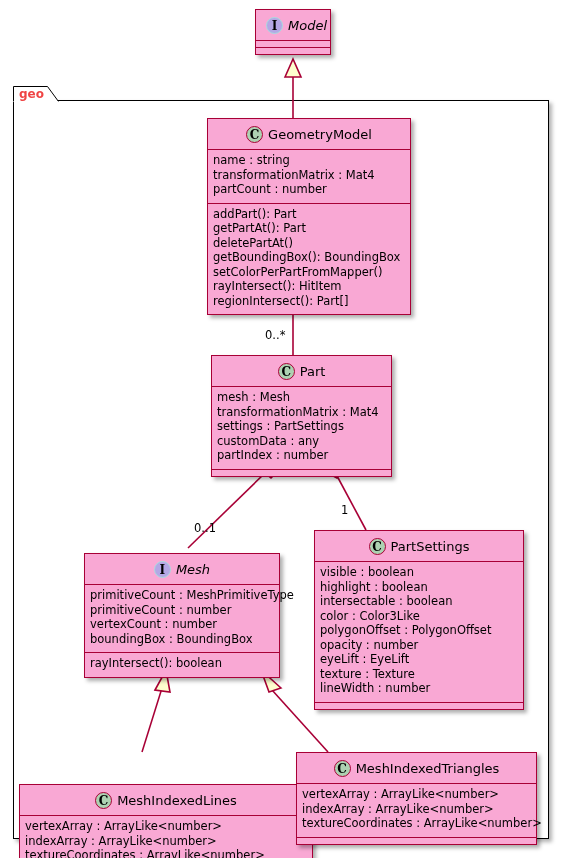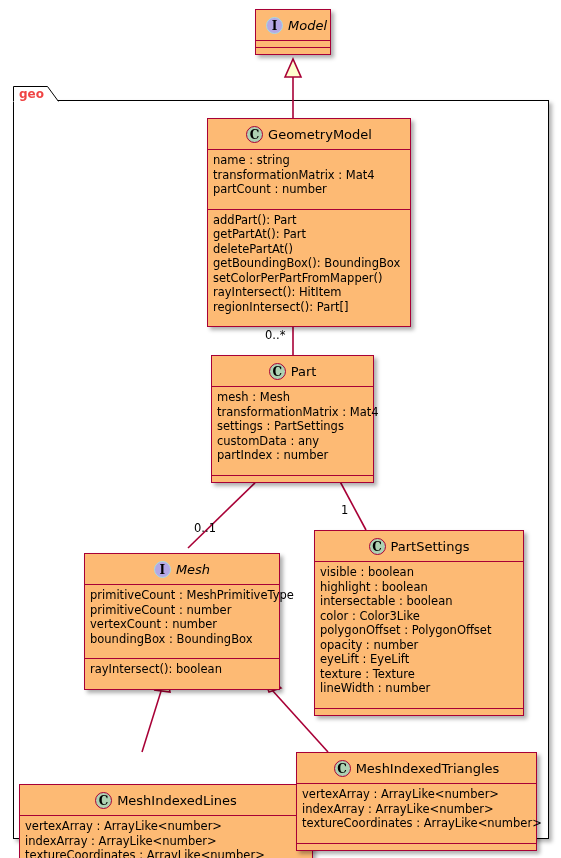--- a/index.html
+++ b/index.html
@@ -16,34 +16,34 @@
   }
   #canvas {
     position: absolute;
     left: 0; top: 0;
     width: 561px;
     height: 858px;
   }
   
   .uml-box {
     position: absolute;
-    background: #fdba74;
+    background: #f9a8d4;
     border: 1px solid #A80036;
     box-shadow: 3px 3px 4px rgba(0,0,0,0.32);
     box-sizing: border-box;
     z-index: 5;
   }
   .uml-head {
     text-align: center;
     padding: 5px 10px 6px 10px;
     border-bottom: 1px solid #A80036;
     white-space: nowrap;
   }
   .uml-compartment {
-    padding: 3px 5px 12px 5px;
+    padding: 3px 5px 6px 5px;
     border-bottom: 1px solid #A80036;
   }
   .uml-compartment:last-child {
     border-bottom: none;
   }
   .uml-compartment.empty {
     height: 6px;
     padding: 0;
   }
   .uml-name {
@@ -208,21 +208,21 @@
       <div class="member">addPart(): Part</div>
       <div class="member">getPartAt(): Part</div>
       <div class="member">deletePartAt()</div>
       <div class="member">getBoundingBox(): BoundingBox</div>
       <div class="member">setColorPerPartFromMapper()</div>
       <div class="member">rayIntersect(): HitItem</div>
       <div class="member">regionIntersect(): Part[]</div>
     </div>
   </div>
 
-  <div class="uml-box" style="left:211px; top:355px; width:163px;">
+  <div class="uml-box" style="left:211px; top:355px; width:181px;">
     <div class="uml-head">
       <span class="badge badge-class">C</span><span class="uml-name">Part</span>
     </div>
     <div class="uml-compartment">
       <div class="member">mesh : Mesh</div>
       <div class="member">transformationMatrix : Mat4</div>
       <div class="member">settings : PartSettings</div>
       <div class="member">customData : any</div>
       <div class="member">partIndex : number</div>
     </div>

